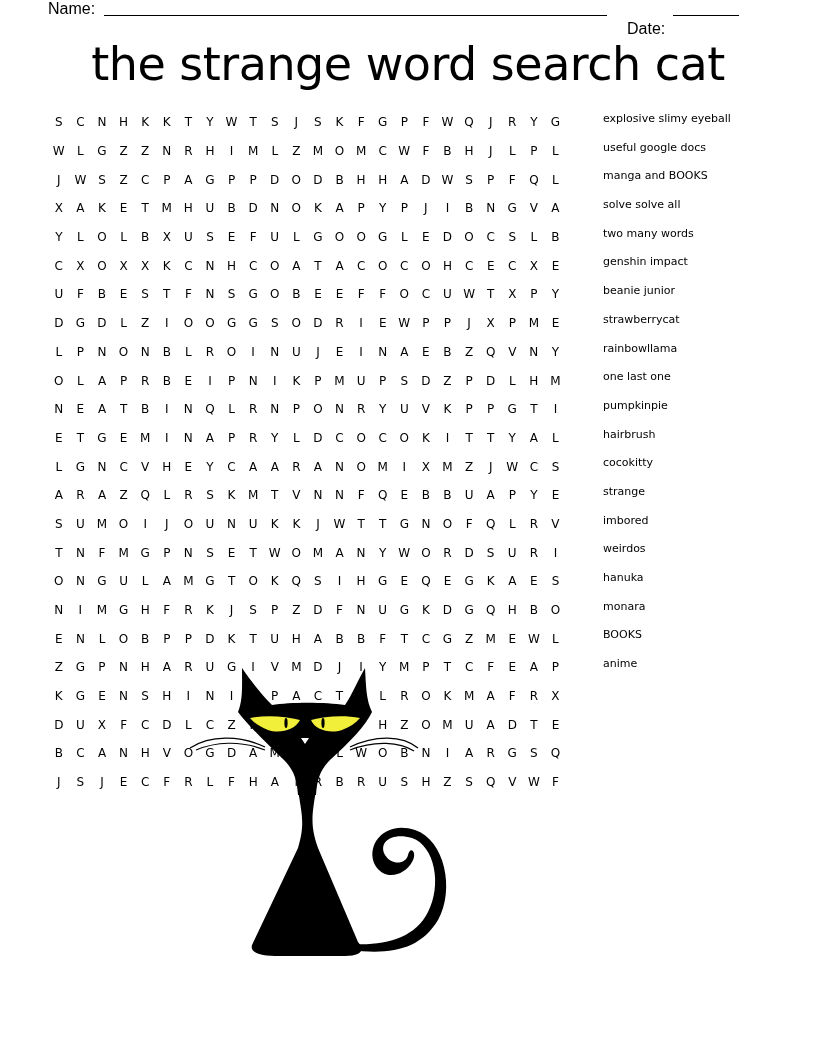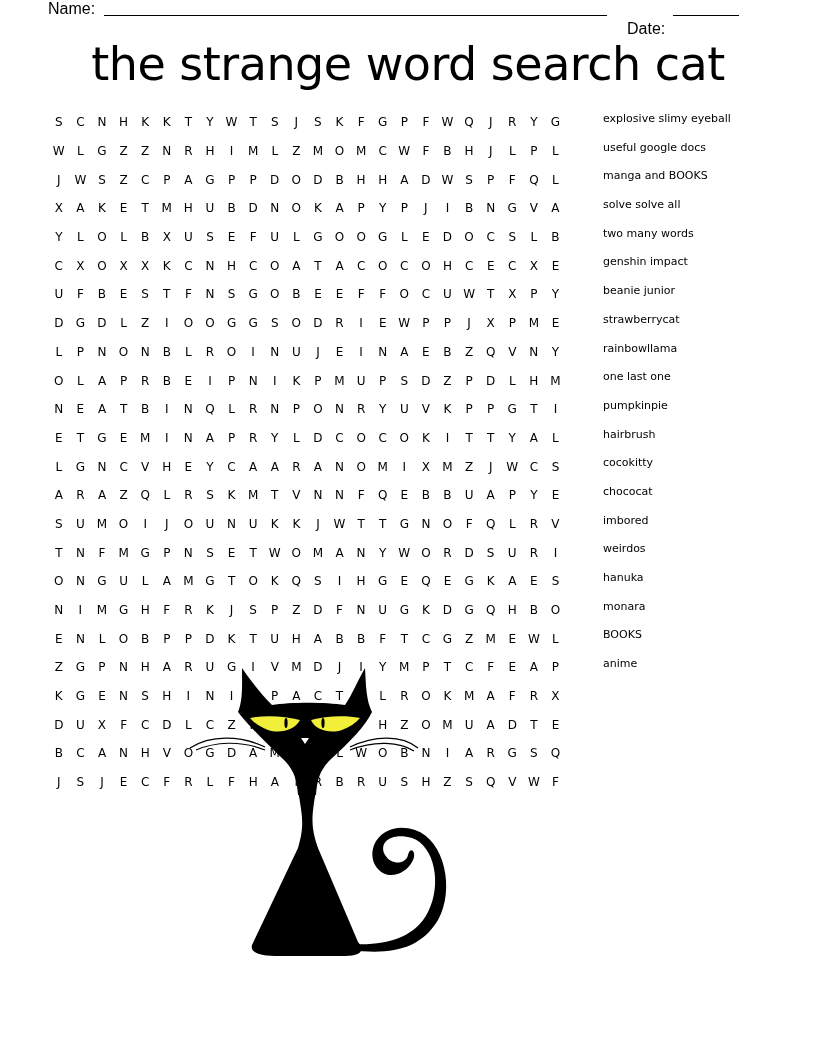--- a/index.html
+++ b/index.html
@@ -630,21 +630,21 @@
     <div class="word">solve solve all</div>
     <div class="word">two many words</div>
     <div class="word">genshin impact</div>
     <div class="word">beanie junior</div>
     <div class="word">strawberrycat</div>
     <div class="word">rainbowllama</div>
     <div class="word">one last one</div>
     <div class="word">pumpkinpie</div>
     <div class="word">hairbrush</div>
     <div class="word">cocokitty</div>
-    <div class="word">chococat</div>
+    <div class="word">strange</div>
     <div class="word">imbored</div>
     <div class="word">weirdos</div>
     <div class="word">hanuka</div>
     <div class="word">monara</div>
     <div class="word">BOOKS</div>
     <div class="word">anime</div>
   </div>
 
 <svg class="cat" viewBox="0 0 280 310" xmlns="http://www.w3.org/2000/svg">
 

